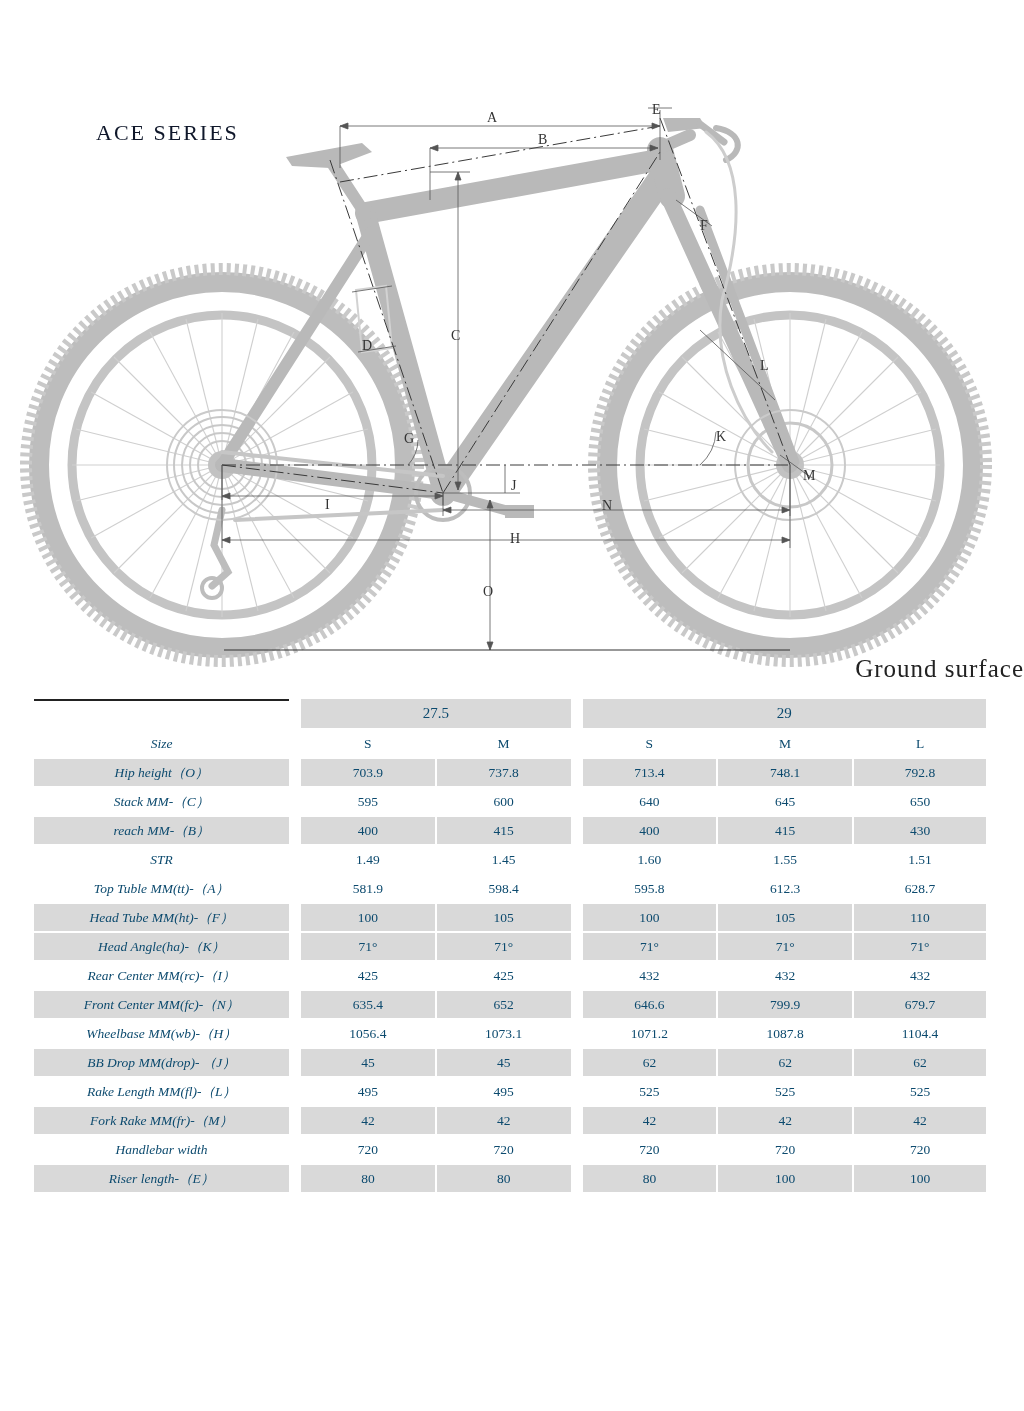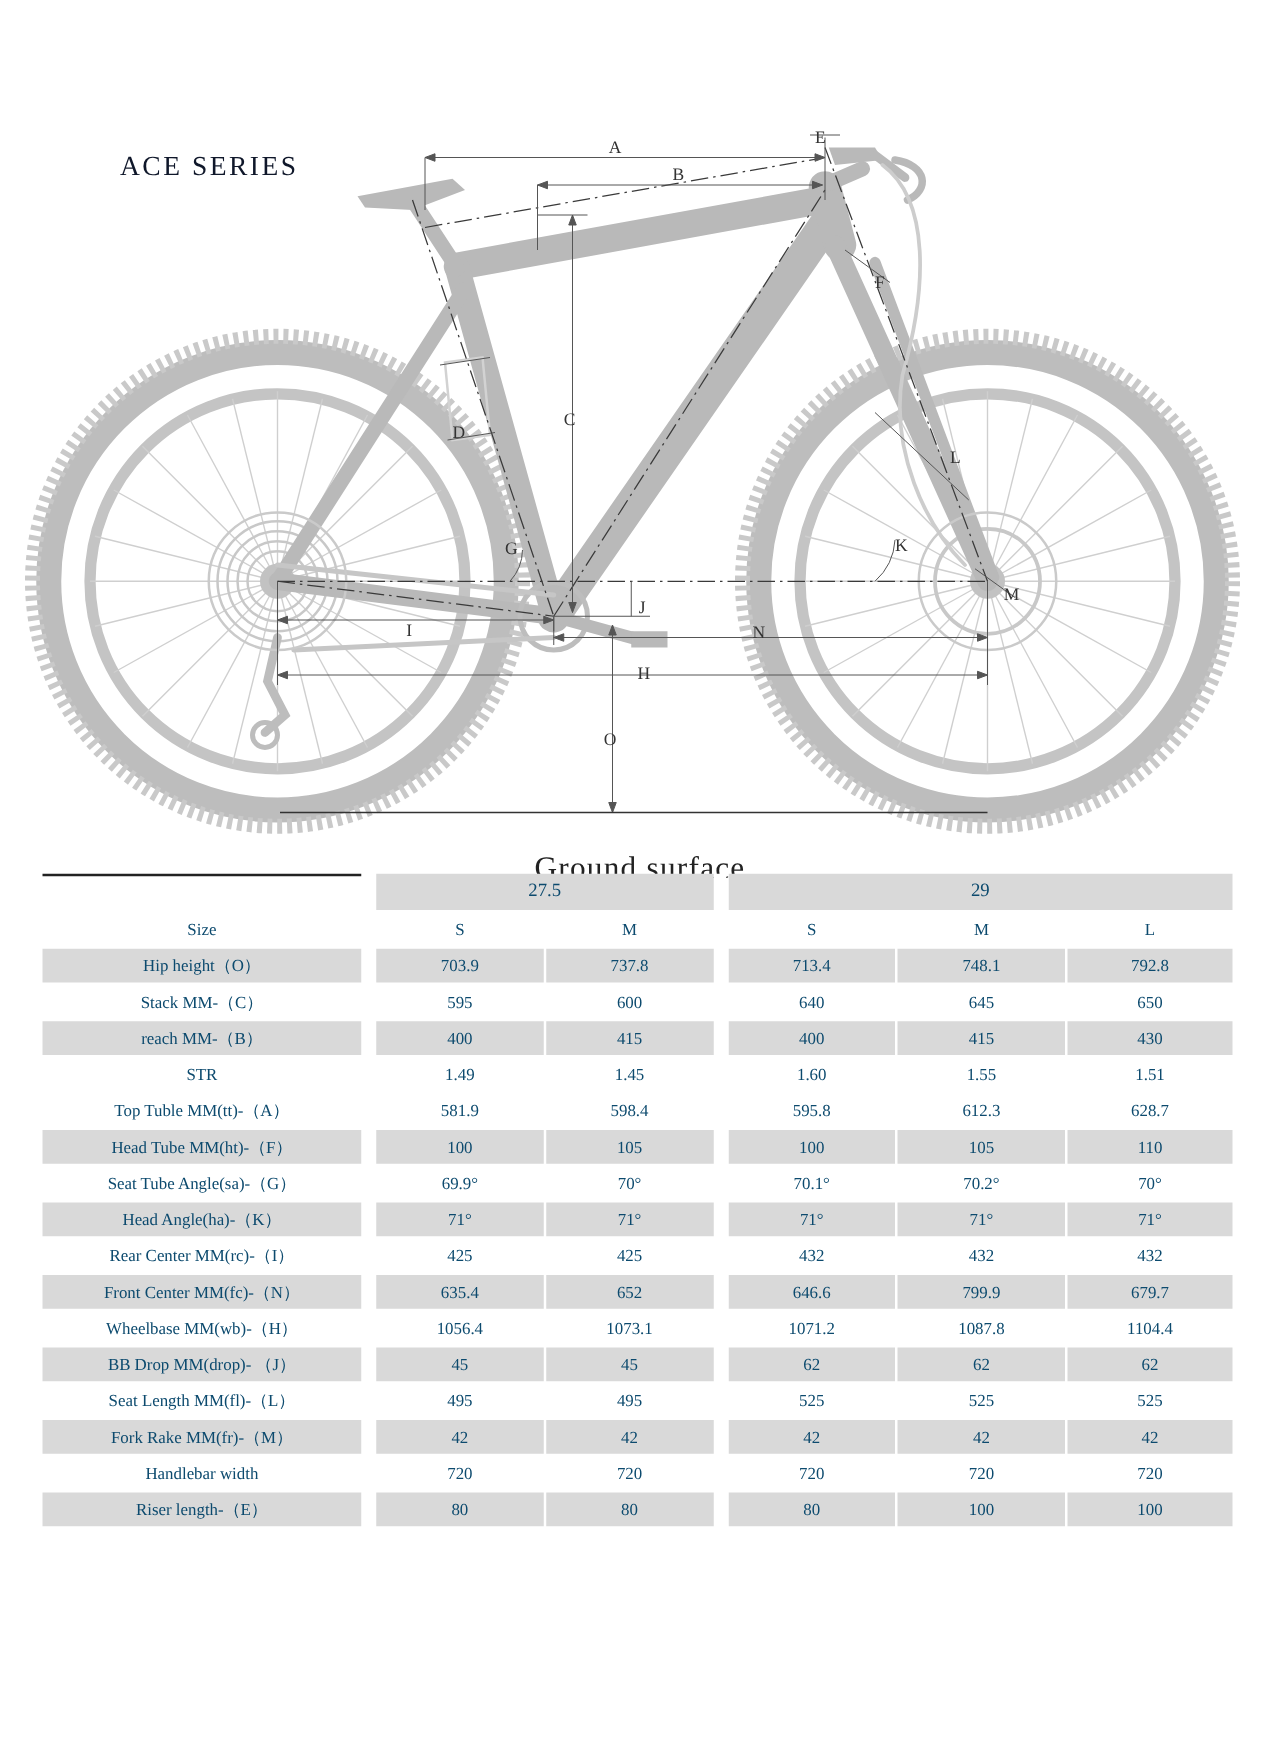--- a/index.html
+++ b/index.html
@@ -34,23 +34,23 @@
     left: 96px;
     top: 120px;
     font-family: "Liberation Serif", serif;
     font-size: 22px;
     letter-spacing: 2px;
     color: #0f172a;
   }
   #ground-label {
     position: absolute;
     left: 0;
-    top: 681px;
+    top: 655px;
     width: 1024px;
-    text-align: center;
+    text-align: right;
     font-family: "Liberation Serif", serif;
     font-size: 25px;
     color: #222;
     letter-spacing: 1px;
   }
 
   .dim-letter {
     font-family: "Liberation Serif", serif;
     font-size: 14px;
     fill: #333;
@@ -73,20 +73,21 @@
     height: 27px;
     text-align: center;
     vertical-align: middle;
     font-weight: normal;
   }
   .cell-shaded { background: #d9d9d9; }
   .cell-plain { background: #ffffff; }
   .col-label {
     width: 255px;
     text-align: center;
+    font-style: italic;
   }
   .group-head {
     background: #d9d9d9;
     font-size: 15px;
     height: 36px;
   }
   .corner-cell {
     background: #ffffff;
     border-top: 2px solid #222;
   }
@@ -384,30 +385,20 @@
         <td class="col-label cell-shaded">Head Tube MM(ht)-（F）</td>
         <td class="spacer-col"></td>
         <td class="cell-shaded">100</td>
         <td class="cell-shaded">105</td>
         <td class="spacer-col"></td>
         <td class="cell-shaded">100</td>
         <td class="cell-shaded">105</td>
         <td class="cell-shaded">110</td>
       </tr>
       <tr>
-        <td class="col-label cell-plain">Seat Tube Angle(sa)-（G）</td>
-        <td class="spacer-col"></td>
-        <td class="cell-plain">69.9°</td>
-        <td class="cell-plain">70°</td>
-        <td class="spacer-col"></td>
-        <td class="cell-plain">70.1°</td>
-        <td class="cell-plain">70.2°</td>
-        <td class="cell-plain">70°</td>
-      </tr>
-      <tr>
         <td class="col-label cell-shaded">Head Angle(ha)-（K）</td>
         <td class="spacer-col"></td>
         <td class="cell-shaded">71°</td>
         <td class="cell-shaded">71°</td>
         <td class="spacer-col"></td>
         <td class="cell-shaded">71°</td>
         <td class="cell-shaded">71°</td>
         <td class="cell-shaded">71°</td>
       </tr>
       <tr>
@@ -444,21 +435,21 @@
         <td class="col-label cell-shaded">BB Drop MM(drop)- （J）</td>
         <td class="spacer-col"></td>
         <td class="cell-shaded">45</td>
         <td class="cell-shaded">45</td>
         <td class="spacer-col"></td>
         <td class="cell-shaded">62</td>
         <td class="cell-shaded">62</td>
         <td class="cell-shaded">62</td>
       </tr>
       <tr>
-        <td class="col-label cell-plain">Seat Length MM(fl)-（L）</td>
+        <td class="col-label cell-plain">Rake Length MM(fl)-（L）</td>
         <td class="spacer-col"></td>
         <td class="cell-plain">495</td>
         <td class="cell-plain">495</td>
         <td class="spacer-col"></td>
         <td class="cell-plain">525</td>
         <td class="cell-plain">525</td>
         <td class="cell-plain">525</td>
       </tr>
       <tr>
         <td class="col-label cell-shaded">Fork Rake MM(fr)-（M）</td>

